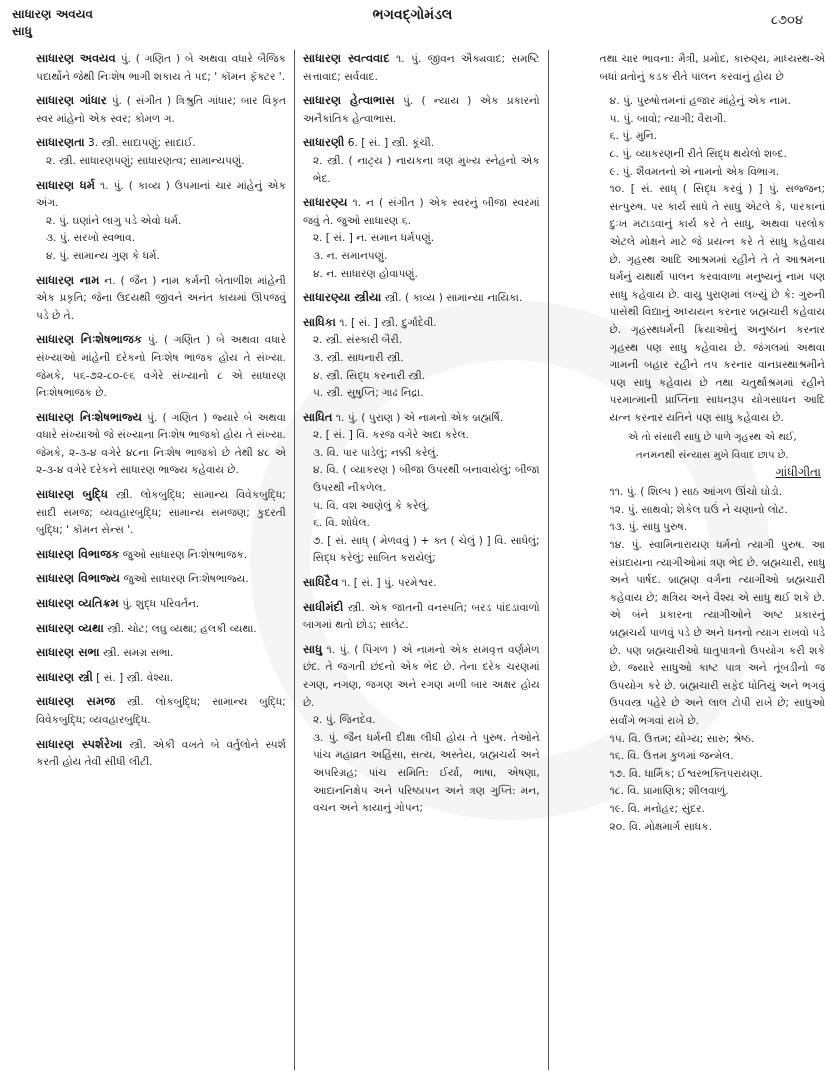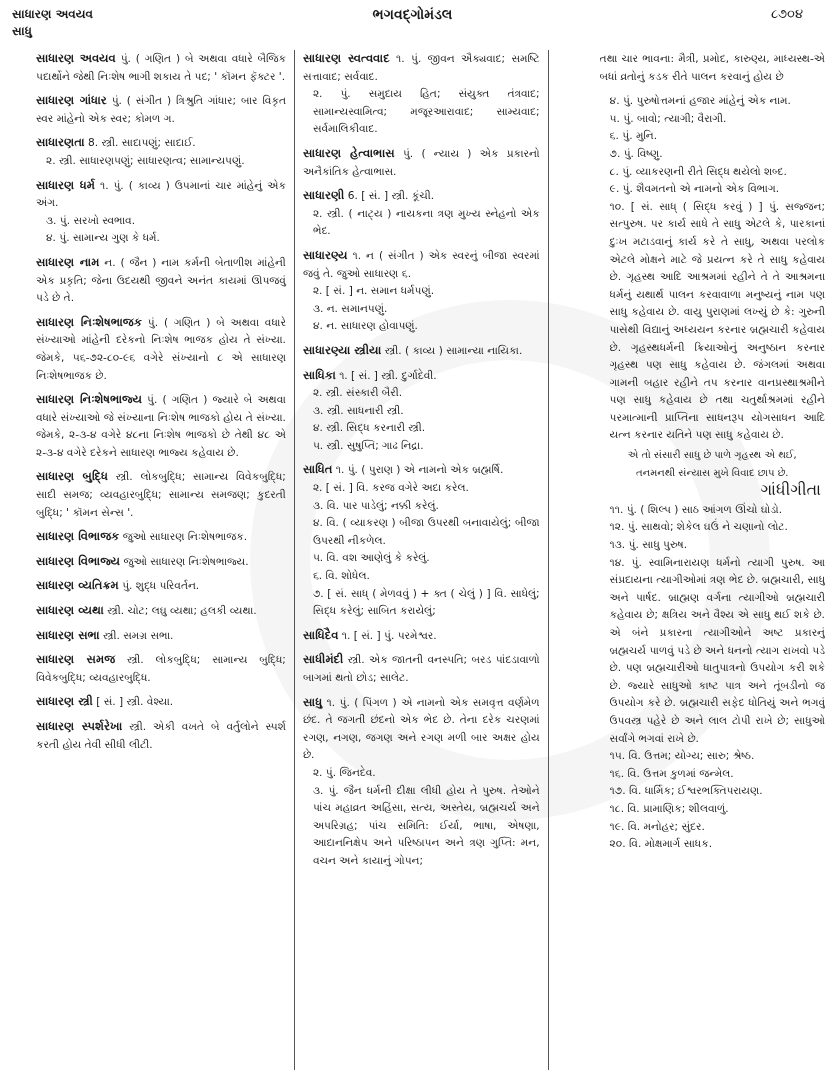--- a/index.html
+++ b/index.html
@@ -3,84 +3,83 @@
 <meta charset="utf-8">
 <style>
   html, body { margin:0; padding:0; background:#fff; }
   body { width:825px; height:1077px; overflow:hidden; position:relative;
          font-family:"DejaVu Sans", sans-serif; color:#1a1a1a; }
   .watermark { position:absolute; left:250px; top:300px; width:520px; height:520px;
                border-radius:50%; border:60px solid rgba(200,200,200,0.18); box-sizing:border-box; pointer-events:none; }
   .header { position:absolute; left:0; top:0; width:825px; height:50px; }
   .hdr-left { position:absolute; left:12px; top:6px; font-size:12px; font-weight:bold; line-height:17px; }
   .hdr-center { position:absolute; left:0; right:0; top:6px; text-align:center; font-size:14px; font-weight:bold; }
-  .hdr-right { position:absolute; right:22px; top:6px; font-size:13px; }
+  .hdr-right { position:absolute; right:22px; top:12px; font-size:13px; }
   .cols { position:absolute; top:50px; left:28px; width:805px; height:1020px; display:flex; }
   .col { box-sizing:border-box; padding:0 8px; font-size:10.6px; line-height:17.6px; text-align:justify; overflow:hidden; }
   .col1 { width:282px; border-right:1px solid #555; }
   .col2 { width:268px; border-right:1px solid #555; }
   .col3 { width:255px;margin-left:43px; }
   .entry { margin-bottom:7px; }
   .hw { font-weight:bold; font-size:11.6px; }
   .sense { padding-left:10px; }
   .quote { font-size:10px; text-align:center; padding:2px 4px; }
-  .src { text-align:right; font-size:16px; }
+  .src { text-align:right; font-size:12px;text-decoration:underline; }
 </style>
 </head>
 <body>
 
 <div class="watermark"></div>
 
 <div class="header">
   <div class="hdr-left">
     <div>સાધારણ અવયવ</div>
     <div>સાધુ</div>
   </div>
   <div class="hdr-center">ભગવદ્ગોમંડલ</div>
   <div class="hdr-right">૮૭૦૪</div>
 </div>
 
 <div class="cols">
   <div class="col col1" id="col0">
       <div class="entry"><span class="hw">સાધારણ અવયવ</span> <span>પું. ( ગણિત ) બે અથવા વધારે બૈજિક પદાર્થોને જેથી નિઃશેષ ભાગી શકાય તે પદ; ' કૉમન ફૅક્ટર '.</span></div>
       <div class="entry"><span class="hw">સાધારણ ગાંધાર</span> <span>પું. ( સંગીત ) ત્રિશ્રુતિ ગાંધાર; બાર વિકૃત સ્વર માંહેનો એક સ્વર; કોમળ ગ.</span></div>
-      <div class="entry"><span class="hw">સાધારણતા</span> <span>8. સ્ત્રી. સાદાપણું; સાદાઈ.</span><div class="sense">૨. સ્ત્રી. સાધારણપણું; સાધારણત્વ; સામાન્યપણું.</div></div>
-      <div class="entry"><span class="hw">સાધારણ ધર્મ</span> <span>૧. પું. ( કાવ્ય ) ઉપમાનાં ચાર માંહેનું એક અંગ.</span><div class="sense">૩. પું. સરખો સ્વભાવ.</div><div class="sense">૪. પું. સામાન્ય ગુણ કે ધર્મ.</div></div>
+      <div class="entry"><span class="hw">સાધારણતા</span> <span>3. સ્ત્રી. સાદાપણું; સાદાઈ.</span><div class="sense">૨. સ્ત્રી. સાધારણપણું; સાધારણત્વ; સામાન્યપણું.</div></div>
+      <div class="entry"><span class="hw">સાધારણ ધર્મ</span> <span>૧. પું. ( કાવ્ય ) ઉપમાનાં ચાર માંહેનું એક અંગ.</span><div class="sense">૨. પું. ઘણાંને લાગુ પડે એવો ધર્મ.</div><div class="sense">૩. પું. સરખો સ્વભાવ.</div><div class="sense">૪. પું. સામાન્ય ગુણ કે ધર્મ.</div></div>
       <div class="entry"><span class="hw">સાધારણ નામ</span> <span>ન. ( જૈન ) નામ કર્મની બેતાળીશ માંહેની એક પ્રકૃતિ; જેના ઉદયથી જીવને અનંત કાયમાં ઊપજવું પડે છે તે.</span></div>
       <div class="entry"><span class="hw">સાધારણ નિઃશેષભાજક</span> <span>પું. ( ગણિત ) બે અથવા વધારે સંખ્યાઓ માંહેની દરેકનો નિઃશેષ ભાજક હોય તે સંખ્યા. જેમકે, ૫૬-૭૨-૮૦-૯૬ વગેરે સંખ્યાનો ૮ એ સાધારણ નિઃશેષભાજક છે.</span></div>
       <div class="entry"><span class="hw">સાધારણ નિઃશેષભાજ્ય</span> <span>પું. ( ગણિત ) જ્યારે બે અથવા વધારે સંખ્યાઓ જે સંખ્યાના નિઃશેષ ભાજકો હોય તે સંખ્યા. જેમકે, ૨-૩-૪ વગેરે ૪૮ના નિઃશેષ ભાજકો છે તેથી ૪૮ એ ૨-૩-૪ વગેરે દરેકને સાધારણ ભાજ્ય કહેવાય છે.</span></div>
       <div class="entry"><span class="hw">સાધારણ બુદ્ધિ</span> <span>સ્ત્રી. લોકબુદ્ધિ; સામાન્ય વિવેકબુદ્ધિ; સાદી સમજ; વ્યવહારબુદ્ધિ; સામાન્ય સમજણ; કુદરતી બુદ્ધિ; ' કૉમન સેન્સ '.</span></div>
       <div class="entry"><span class="hw">સાધારણ વિભાજક</span> <span>જુઓ સાધારણ નિઃશેષભાજક.</span></div>
       <div class="entry"><span class="hw">સાધારણ વિભાજ્ય</span> <span>જુઓ સાધારણ નિઃશેષભાજ્ય.</span></div>
       <div class="entry"><span class="hw">સાધારણ વ્યતિક્રમ</span> <span>પું. શુદ્ધ પરિવર્તન.</span></div>
       <div class="entry"><span class="hw">સાધારણ વ્યથા</span> <span>સ્ત્રી. ચોટ; લઘુ વ્યથા; હલકી વ્યથા.</span></div>
       <div class="entry"><span class="hw">સાધારણ સભા</span> <span>સ્ત્રી. સમગ્ર સભા.</span></div>
+      <div class="entry"><span class="hw">સાધારણ સ્ત્રી</span> <span>[ સં. ] સ્ત્રી. વેશ્યા.</span></div>
       <div class="entry"><span class="hw">સાધારણ સમજ</span> <span>સ્ત્રી. લોકબુદ્ધિ; સામાન્ય બુદ્ધિ; વિવેકબુદ્ધિ; વ્યવહારબુદ્ધિ.</span></div>
-      <div class="entry"><span class="hw">સાધારણ સ્ત્રી</span> <span>[ સં. ] સ્ત્રી. વેશ્યા.</span></div>
       <div class="entry"><span class="hw">સાધારણ સ્પર્શરેખા</span> <span>સ્ત્રી. એકી વખતે બે વર્તુલોને સ્પર્શ કરતી હોય તેવી સીધી લીટી.</span></div>
     </div>
   <div class="col col2" id="col1">
-      <div class="entry"><span class="hw">સાધારણ સ્વત્વવાદ</span> <span>૧. પું. જીવન ઐક્યવાદ; સમષ્ટિ સત્તાવાદ; સર્વવાદ.</span><div class="sense">૨. પું. સમુદાય હિત; સંયુક્ત તંત્રવાદ; સામાન્યસ્વામિત્વ; મજૂરઆરાવાદ; સામ્યવાદ; સર્વમાલિકીવાદ.</div></div>
+      <div class="entry"><span class="hw">સાધારણ સ્વત્વવાદ</span> <span>૧. પું. જીવન ઐક્યવાદ; સમષ્ટિ સત્તાવાદ; સર્વવાદ.</span></div>
       <div class="entry"><span class="hw">સાધારણ હેત્વાભાસ</span> <span>પું. ( ન્યાય ) એક પ્રકારનો અનૈકાંતિક હેત્વાભાસ.</span></div>
       <div class="entry"><span class="hw">સાધારણી</span> <span>6. [ સં. ] સ્ત્રી. કૂંચી.</span><div class="sense">૨. સ્ત્રી. ( નાટ્ય ) નાયકના ત્રણ મુખ્ય સ્નેહનો એક ભેદ.</div></div>
       <div class="entry"><span class="hw">સાધારણ્ય</span> <span>૧. ન ( સંગીત ) એક સ્વરનું બીજા સ્વરમાં જવું તે. જુઓ સાધારણ ૬.</span><div class="sense">૨. [ સં. ] ન. સમાન ધર્મપણું.</div><div class="sense">૩. ન. સમાનપણું.</div><div class="sense">૪. ન. સાધારણ હોવાપણું.</div></div>
       <div class="entry"><span class="hw">સાધારણ્યા સ્ત્રીયા</span> <span>સ્ત્રી. ( કાવ્ય ) સામાન્યા નાયિકા.</span></div>
       <div class="entry"><span class="hw">સાધિકા</span> <span>૧. [ સં. ] સ્ત્રી. દુર્ગાદેવી.</span><div class="sense">૨. સ્ત્રી. સંસ્કારી બૈરી.</div><div class="sense">૩. સ્ત્રી. સાધનારી સ્ત્રી.</div><div class="sense">૪. સ્ત્રી. સિદ્ધ કરનારી સ્ત્રી.</div><div class="sense">૫. સ્ત્રી. સુષુપ્તિ; ગાઢ નિદ્રા.</div></div>
       <div class="entry"><span class="hw">સાધિત</span> <span>૧. પું. ( પુરાણ ) એ નામનો એક બ્રહ્મર્ષિ.</span><div class="sense">૨. [ સં. ] વિ. કરજ વગેરે અદા કરેલ.</div><div class="sense">૩. વિ. પાર પાડેલું; નક્કી કરેલું.</div><div class="sense">૪. વિ. ( વ્યાકરણ ) બીજા ઉપરથી બનાવાયેલું; બીજા ઉપરથી નીકળેલ.</div><div class="sense">૫. વિ. વશ આણેલું કે કરેલું.</div><div class="sense">૬. વિ. શોધેલ.</div><div class="sense">૭. [ સં. સાધ્ ( મેળવવું ) + ક્ત ( ચેલું ) ] વિ. સાધેલું; સિદ્ધ કરેલું; સાબિત કરાયેલું;</div></div>
       <div class="entry"><span class="hw">સાધિદૈવ</span> <span>૧. [ સં. ] પું. પરમેશ્વર.</span></div>
       <div class="entry"><span class="hw">સાધીમંદી</span> <span>સ્ત્રી. એક જાતની વનસ્પતિ; બરડ પાંદડાવાળો બાગમાં થતો છોડ; સાલેટ.</span></div>
       <div class="entry"><span class="hw">સાધુ</span> <span>૧. પું. ( પિંગળ ) એ નામનો એક સમવૃત્ત વર્ણમેળ છંદ. તે જગતી છંદનો એક ભેદ છે. તેના દરેક ચરણમાં રગણ, નગણ, જગણ અને રગણ મળી બાર અક્ષર હોય છે.</span><div class="sense">૨. પું. જિનદેવ.</div><div class="sense">૩. પું. જૈન ધર્મની દીક્ષા લીધી હોય તે પુરુષ. તેઓને પાંચ મહાવ્રત અહિંસા, સત્ય, અસ્તેય, બ્રહ્મચર્ય અને અપરિગ્રહ; પાંચ સમિતિ: ઈર્યા, ભાષા, એષણા, આદાનનિક્ષેપ અને પરિષ્ઠાપન અને ત્રણ ગુપ્તિ: મન, વચન અને કાયાનું ગોપન;</div></div>
     </div>
   <div class="col col3" id="col2">
     <div class="entry">તથા ચાર ભાવના: મૈત્રી, પ્રમોદ, કારુણ્ય, માધ્યસ્થ-એ બધાં વ્રતોનું કડક રીતે પાલન કરવાનું હોય છે</div>
     <div id="col2-senses">
         <div class="sense">૪. પું. પુરુષોત્તમનાં હજાર માંહેનું એક નામ.</div>
         <div class="sense">૫. પું. બાવો; ત્યાગી; વૈરાગી.</div>
         <div class="sense">૬. પું. મુનિ.</div>
-        <div class="sense">૭. પું. વિષ્ણુ.</div>
         <div class="sense">૮. પું. વ્યાકરણની રીતે સિદ્ધ થયેલો શબ્દ.</div>
         <div class="sense">૯. પું. શૈવમતનો એ નામનો એક વિભાગ.</div>
         <div class="sense">૧૦. [ સં. સાધ્ ( સિદ્ધ કરવું ) ] પું. સજ્જન; સત્પુરુષ. પર કાર્ય સાધે તે સાધુ એટલે કે, પારકાનાં દુઃખ મટાડવાનું કાર્ય કરે તે સાધુ, અથવા પરલોક એટલે મોક્ષને માટે જે પ્રયત્ન કરે તે સાધુ કહેવાય છે. ગૃહસ્થ આદિ આશ્રમમાં રહીને તે તે આશ્રમના ધર્મનું યથાર્થ પાલન કરવાવાળા મનુષ્યનું નામ પણ સાધુ કહેવાય છે. વાયુ પુરાણમાં લખ્યું છે કે: ગુરુની પાસેથી વિદ્યાનું અધ્યયન કરનાર બ્રહ્મચારી કહેવાય છે. ગૃહસ્થધર્મની ક્રિયાઓનું અનુષ્ઠાન કરનાર ગૃહસ્થ પણ સાધુ કહેવાય છે. જંગલમાં અથવા ગામની બહાર રહીને તપ કરનાર વાનપ્રસ્થાશ્રમીને પણ સાધુ કહેવાય છે તથા ચતુર્થાશ્રમમાં રહીને પરમાત્માની પ્રાપ્તિના સાધનરૂપ યોગસાધન આદિ યત્ન કરનાર યતિને પણ સાધુ કહેવાય છે.</div>
       </div>
     <div class="quote">
       <div>એ તો સંસારી સાધુ છે પાળે ગૃહસ્થ એ થઈ,</div>
       <div>તનમનથી સંન્યાસ મુખે વિવાદ છાપ છે.</div>
       <div class="src">ગાંધીગીતા</div>
     </div>
     <div id="col2-after">

